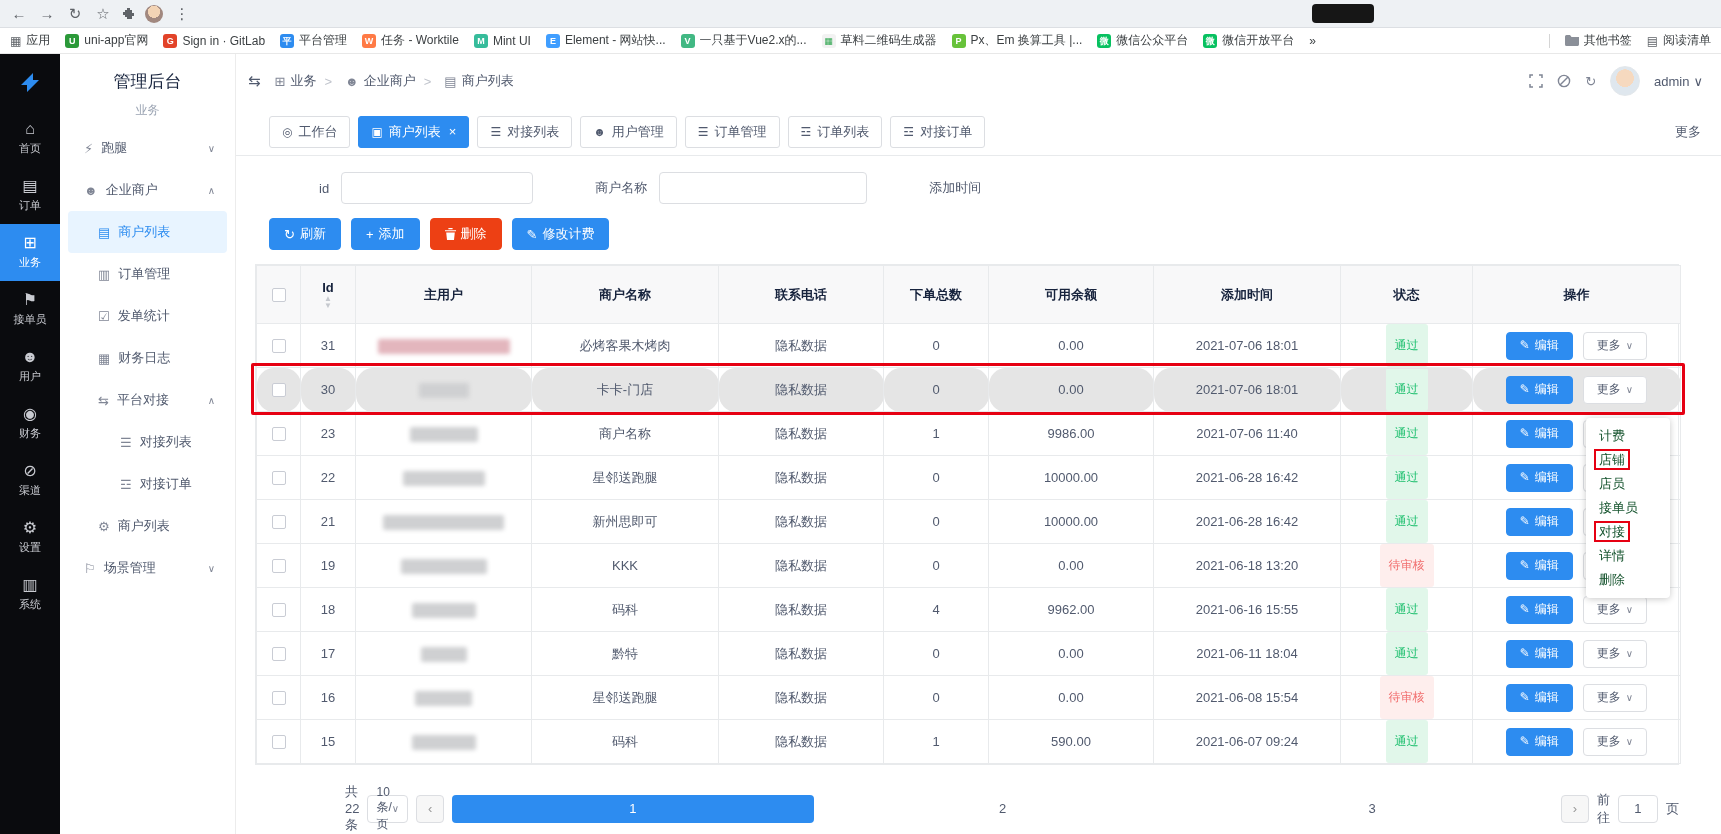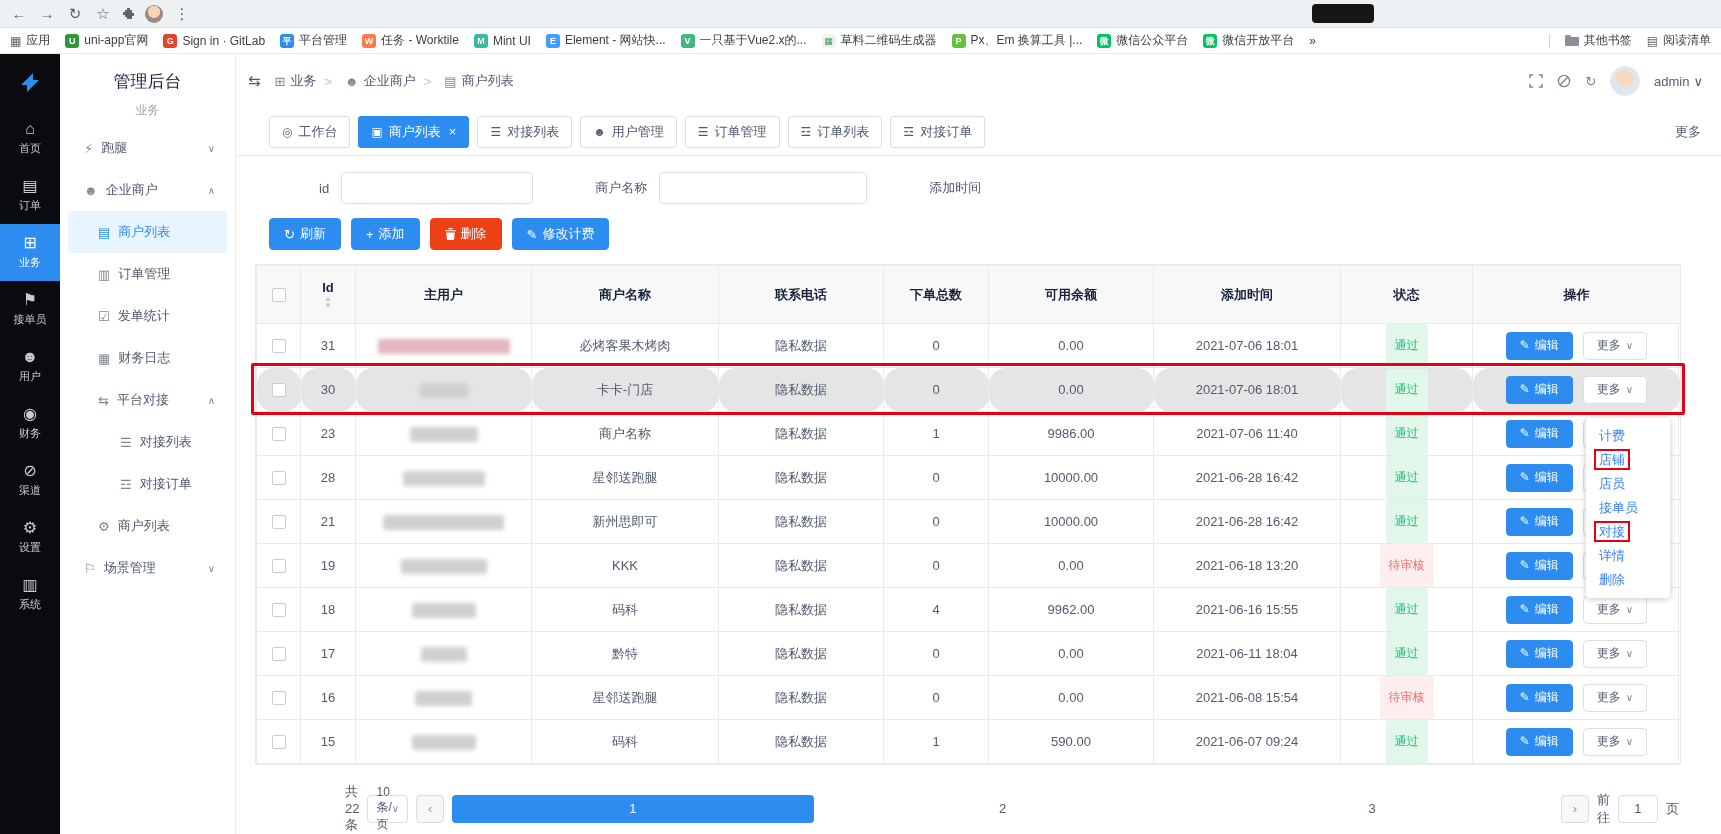--- a/index.html
+++ b/index.html
@@ -105,21 +105,21 @@
   .psel { width:88px; height:28px; border:1px solid #dcdee2; border-radius:4px; display:flex; align-items:center; justify-content:space-between; padding:0 8px; font-size:12px; color:#515a6e; cursor:pointer; background:#fff; }
   .psel .chev { font-size:10px; color:#808695; }
   .pbtn { min-width:28px; height:28px; border-radius:4px; display:flex; align-items:center; justify-content:center; font-size:13px; cursor:pointer; background:#fff; }
   .pbtn.nav { background:#f7f7f7; border:1px solid #dcdee2; color:#999; }
   .pbtn.page.active { background:#2d8cf0; color:#fff; }
   .goto-input { width:40px; height:28px; border:1px solid #dcdee2; border-radius:4px; text-align:center; font:inherit; color:#515a6e; outline:none; }
 
   
   .row-annotation { position:absolute; left:251px; top:363px; width:1434px; height:52px; border:3px solid #e60012; border-radius:2px; z-index:50; pointer-events:none; }
   .dropdown { position:absolute; left:1586px; top:418px; width:84px; background:#fff; border-radius:4px; box-shadow:0 1px 7px rgba(0,0,0,.22); padding:6px 0; z-index:60; }
-  .dd-item { height:24px; line-height:24px; padding-left:13px; font-size:13px; color:#3b82f6; cursor:pointer; }
+  .dd-item { height:24px; line-height:24px; padding-left:13px; font-size:13px; color:#14532d; cursor:pointer; }
   .dd-item .lbl { display:inline-block; line-height:17px; }
   .dd-item .lbl.annotated { border:2px solid #e60012; padding:0 3px; margin-left:-5px; }
 </style>
 </head>
 <body>
 
 <div class="page">
 
   <div class="chrome-top">
     <span class="nav-g">←</span>
@@ -526,21 +526,21 @@
                       </button>
                       <button class="btn btn-sm">
                         <span>更多</span>
                         <span class="chev">∨</span>
                       </button>
                     </div>
                   </td>
                 </tr>
                 <tr>
                   <td><span class="cb"></span></td>
-                  <td>28</td>
+                  <td>22</td>
                   <td><span class="mask" style="width: 82px; background: rgb(207, 208, 210);"></span></td>
                   <td>星邻送跑腿</td>
                   <td>隐私数据</td>
                   <td>0</td>
                   <td>10000.00</td>
                   <td>2021-06-28 16:42</td>
                   <td><span class="badge" data-status="pass">通过</span></td>
                   <td>
                     <div class="op">
                       <button class="btn btn-sm primary">

